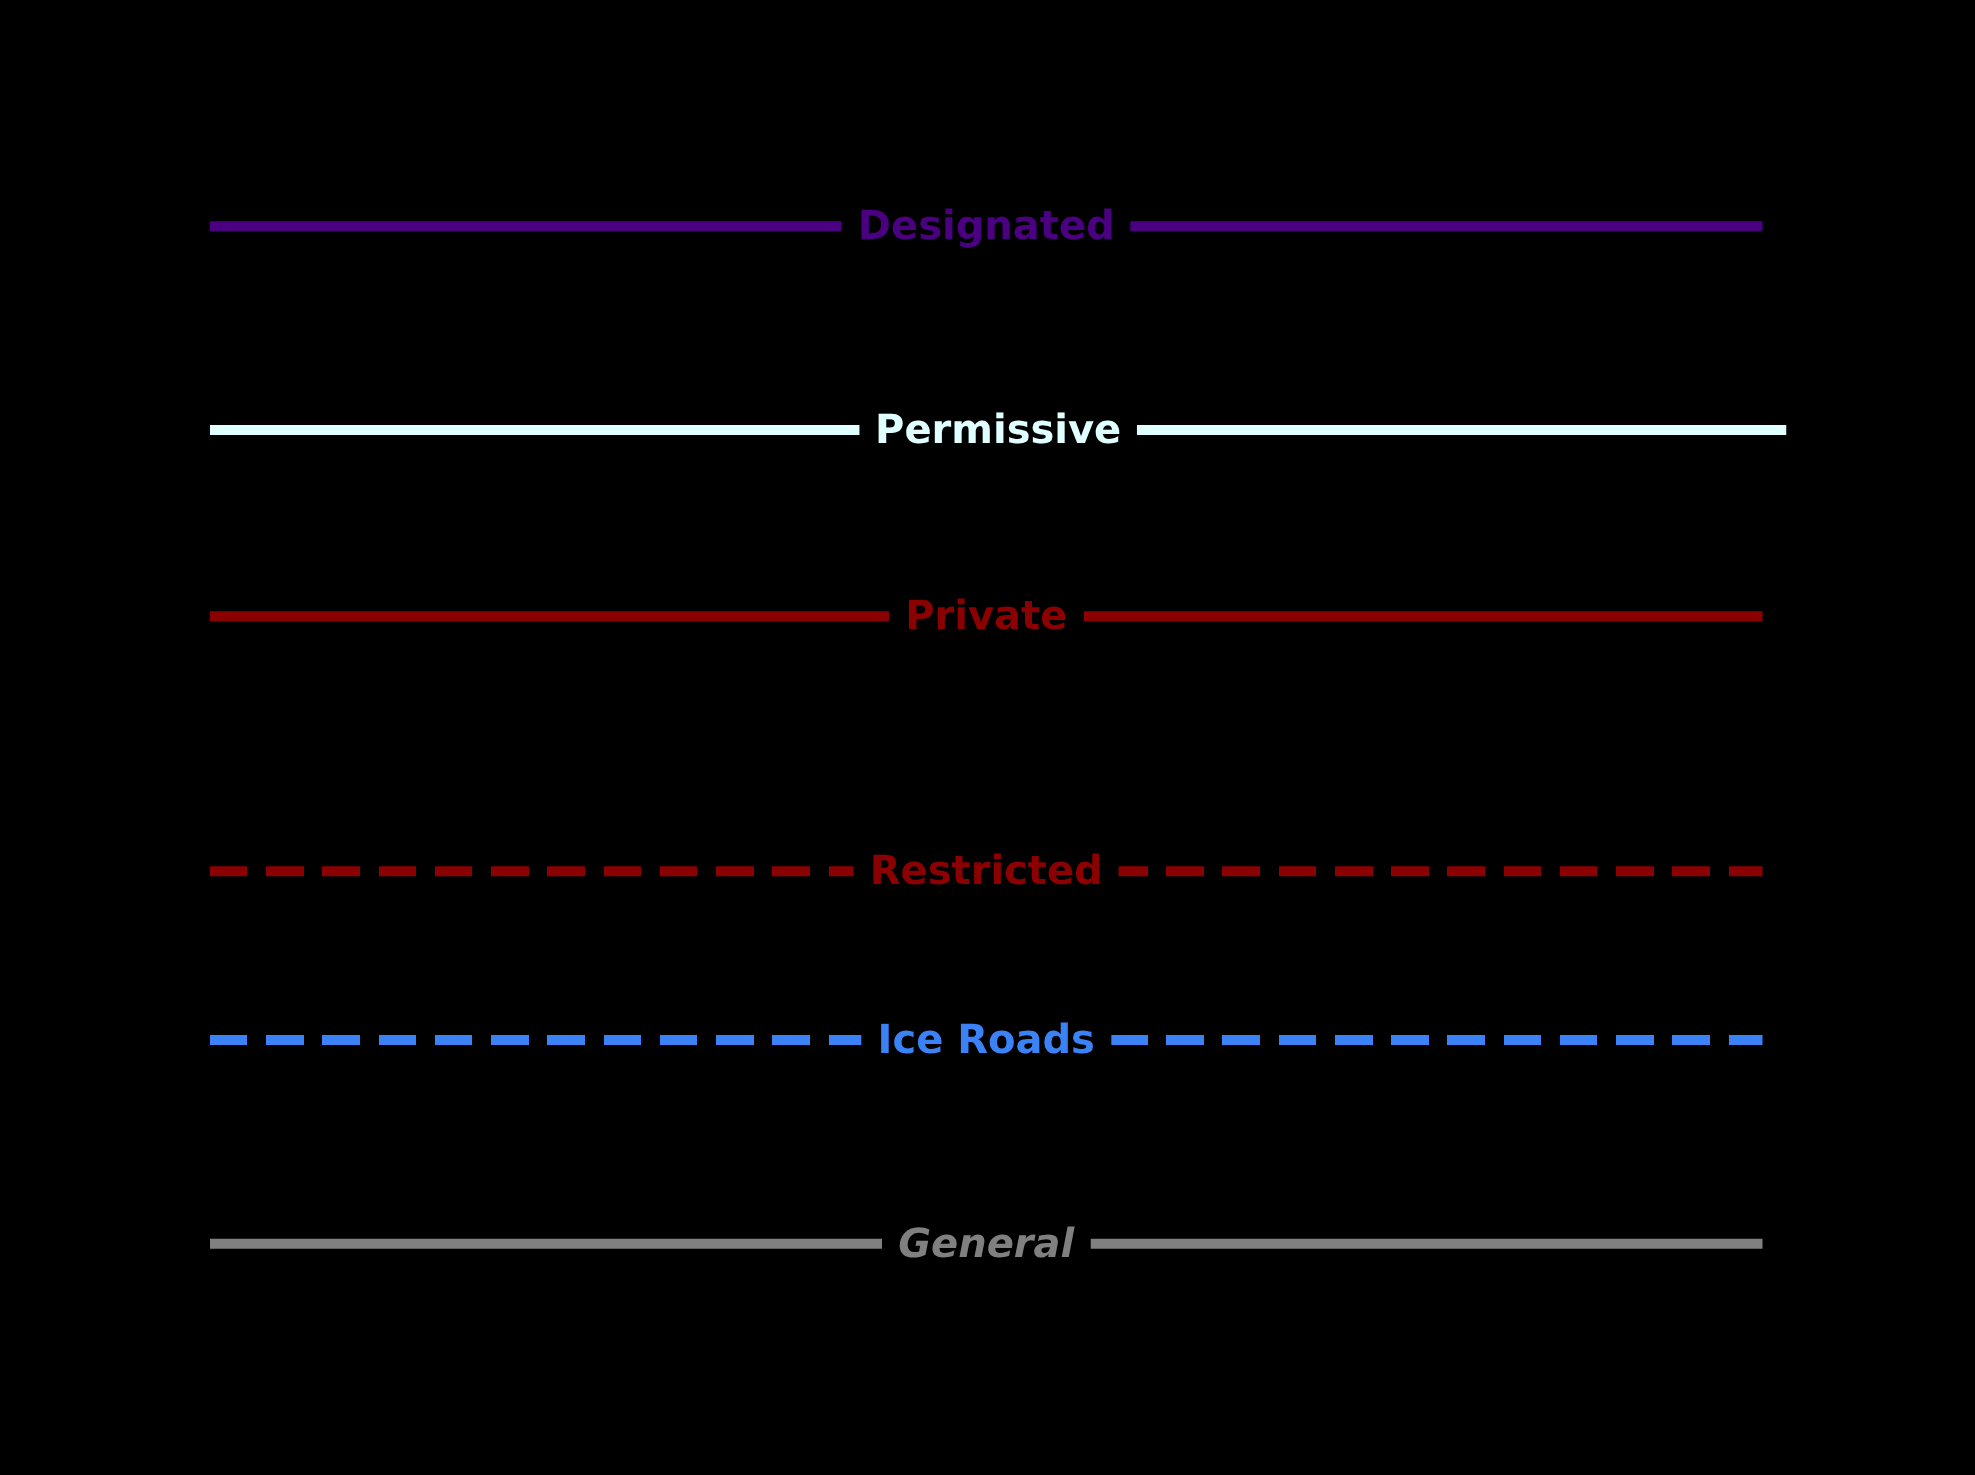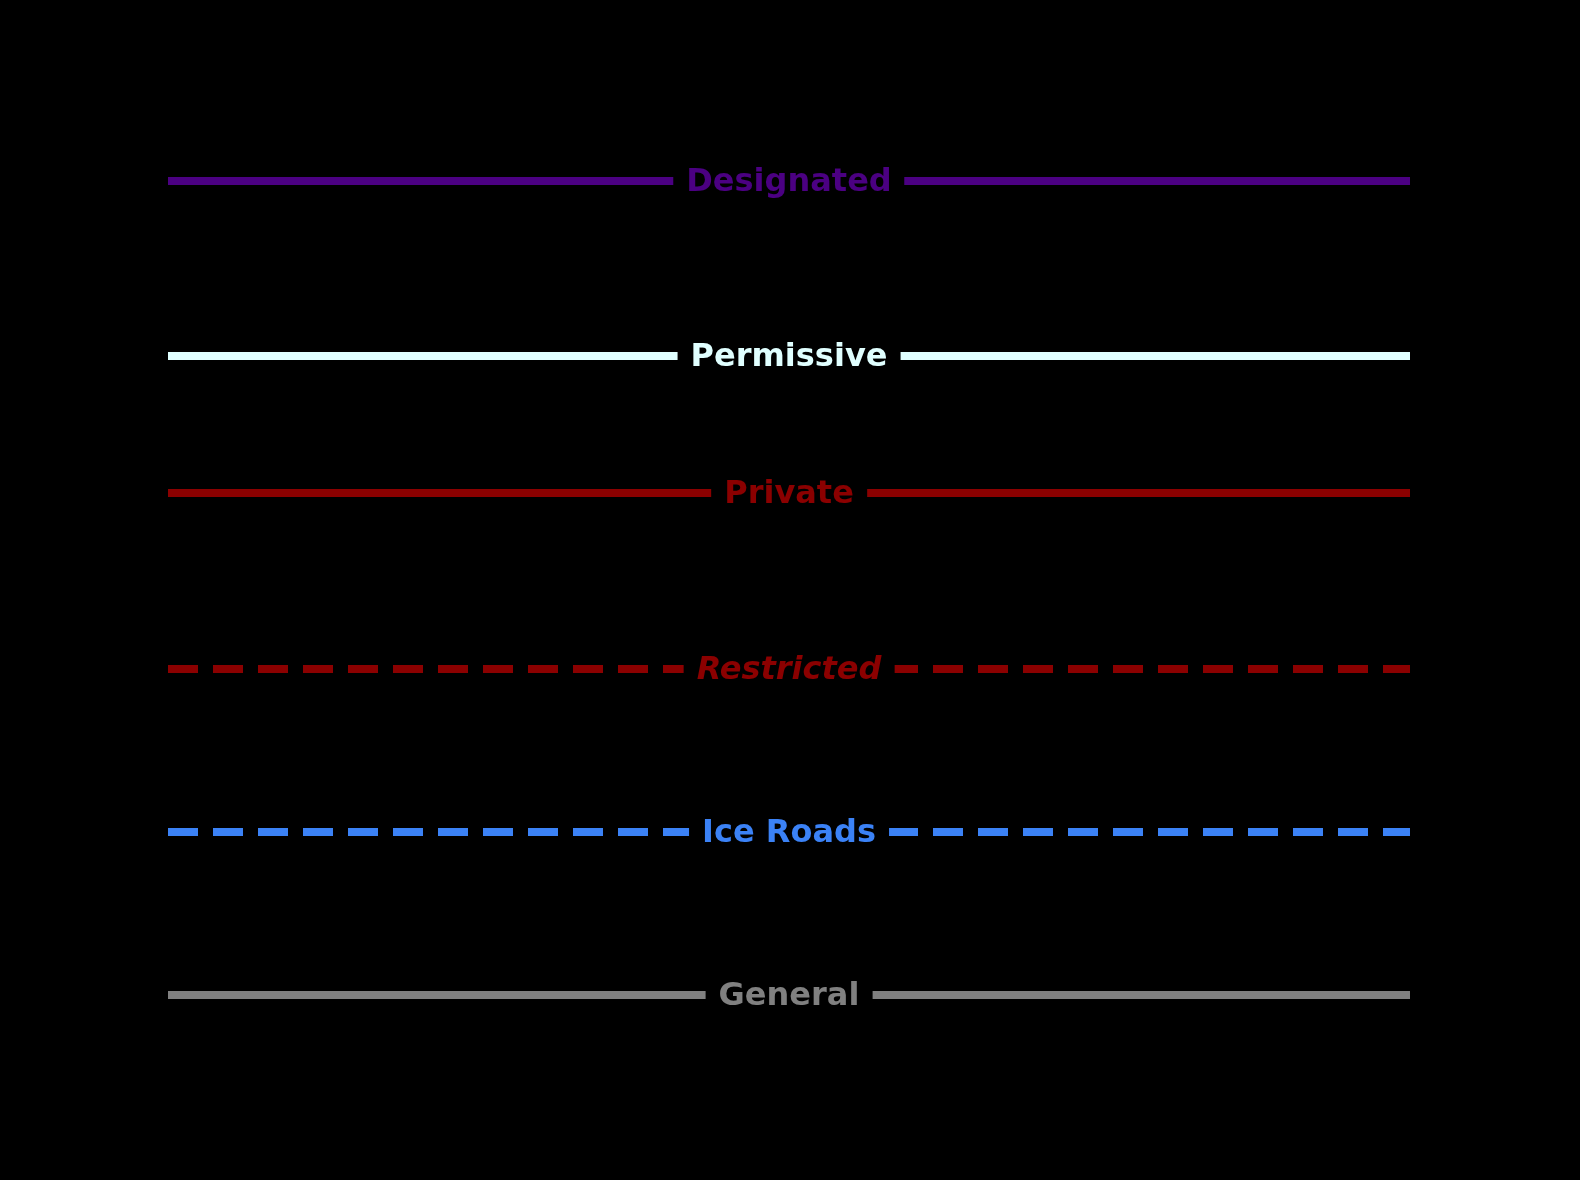--- a/index.html
+++ b/index.html
@@ -44,25 +44,25 @@
     background: #000000;
     padding: 2px 13px;
     font-weight: bold;
     font-size: 32px;
     line-height: 1.1;
     white-space: nowrap;
     color: currentColor;
   }
   
   .legend-row:nth-of-type(1) { top: 177px; }
-  .legend-row:nth-of-type(2) { top: 352px; }
+  .legend-row:nth-of-type(2) { top: 340px; padding-left: 19px; }
   .legend-row:nth-of-type(3) { top: 489px; }
-  .legend-row:nth-of-type(4) { top: 665px; font-style: italic; }
+  .legend-row:nth-of-type(4) { top: 693px; }
   .legend-row:nth-of-type(5) { top: 828px; }
-  .legend-row:nth-of-type(6) { top: 991px; }
+  .legend-row:nth-of-type(6) { top: 991px; font-style: italic; }
 </style>
 </head>
 <body style="background: rgb(0, 0, 0);">
 
 <div id="figure" style="background: rgb(0, 0, 0);">
 
   <div class="legend-row" style="color: rgb(75, 0, 130);">
     <div class="line solid"></div>
     <span class="label">Designated</span>
   </div>

